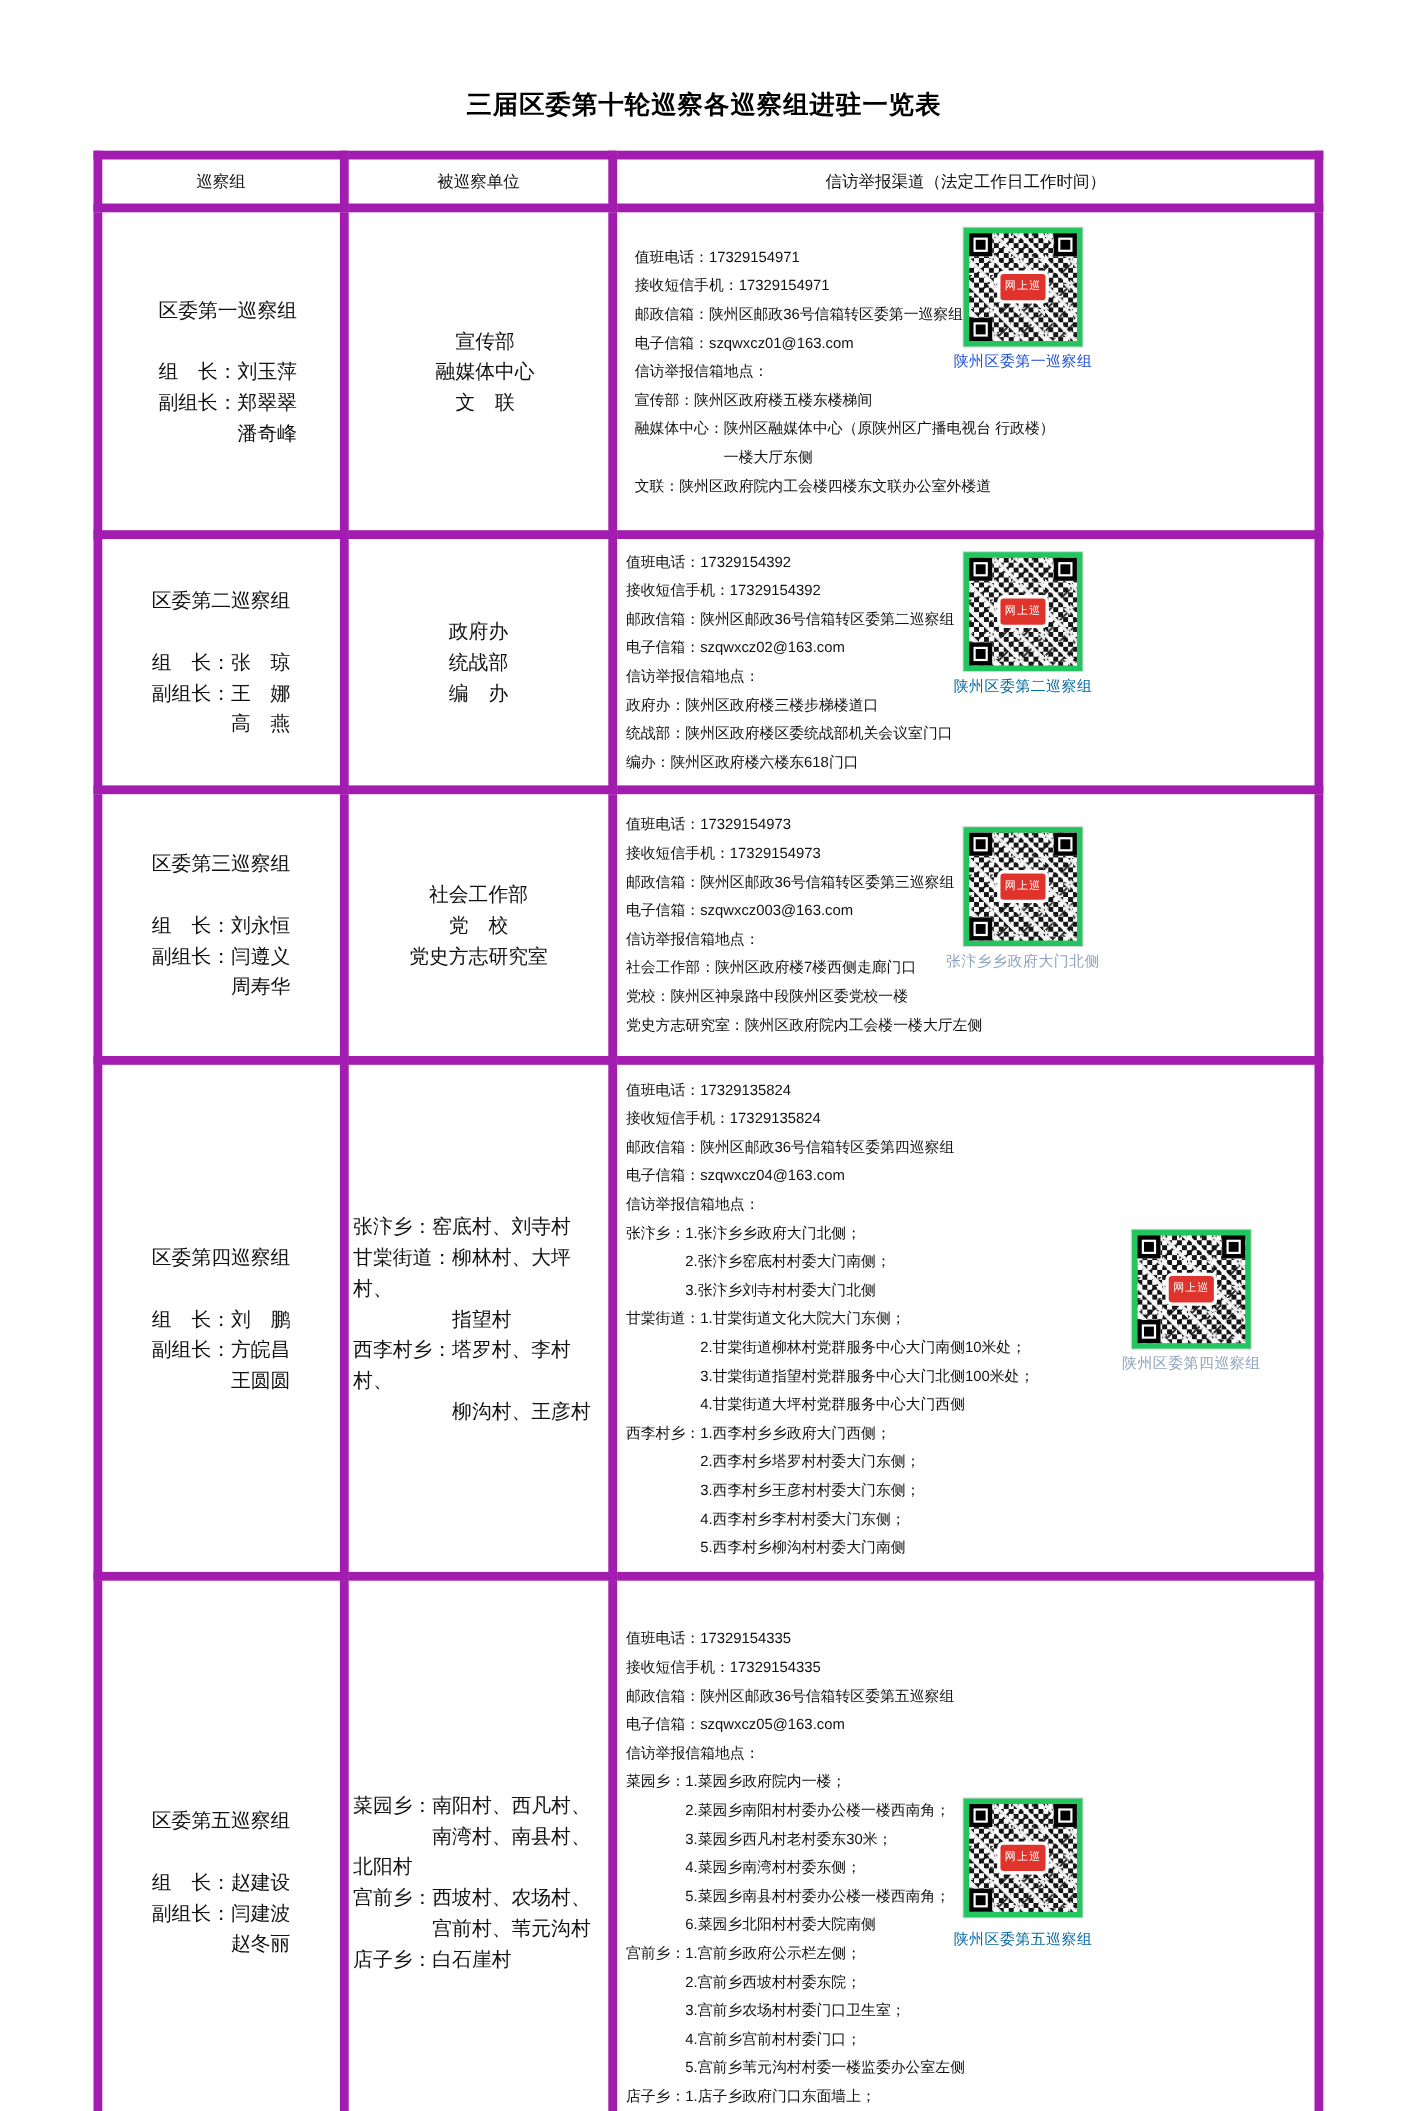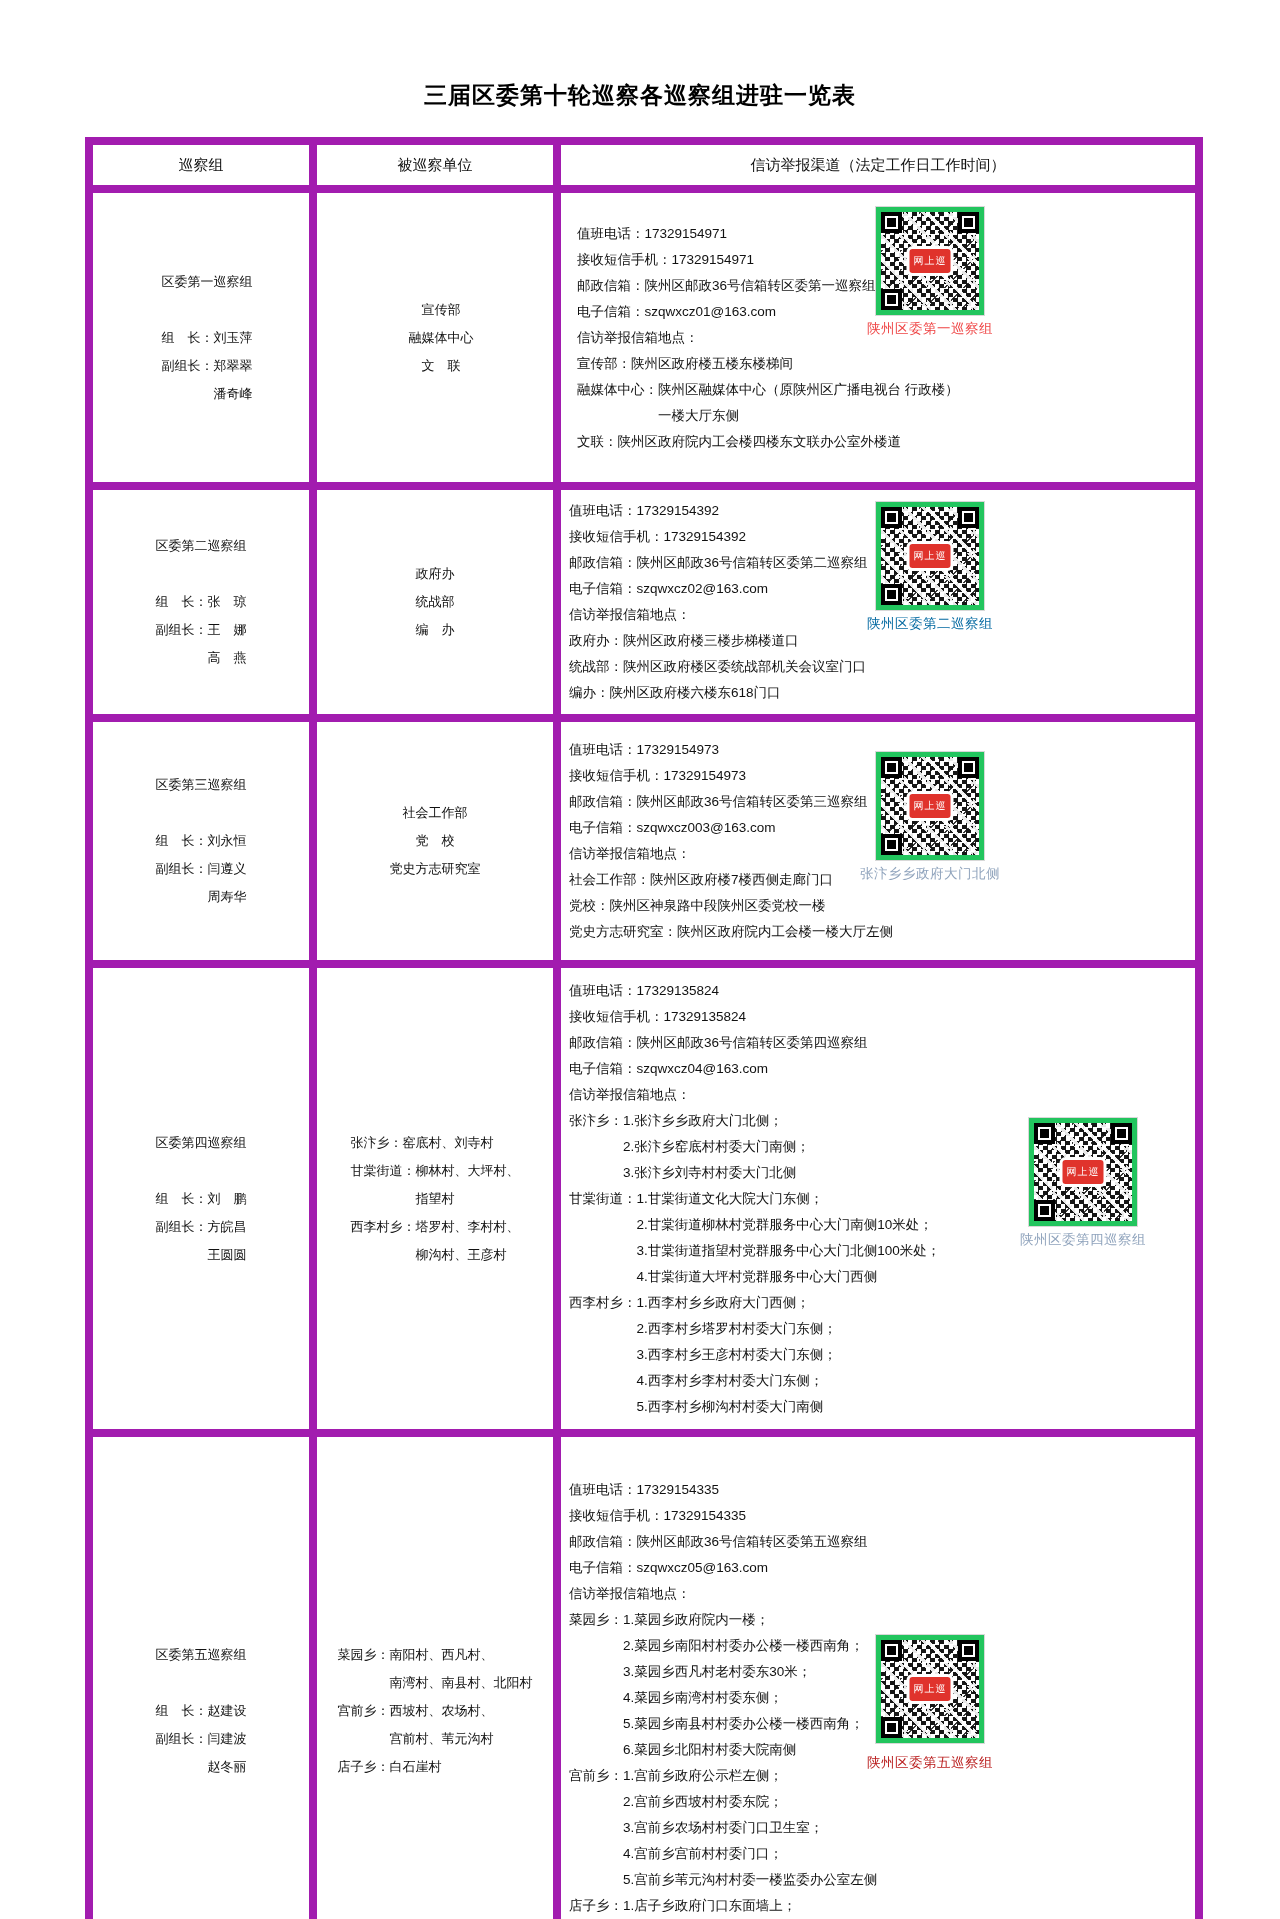--- a/index.html
+++ b/index.html
@@ -19,21 +19,21 @@
   table.sheet col.c1{width:224px;}
   table.sheet col.c2{width:244px;}
   table.sheet col.c3{width:642px;}
   table.sheet th,table.sheet td{
     border:8px solid #a21caf;vertical-align:middle;
   }
   table.sheet th{
     height:36px;font-weight:normal;font-size:15px;text-align:center;padding:2px;
   }
   .pre{white-space:pre-line;}
-  td.group-cell,td.units-cell{text-align:center;font-size:13px;line-height:28px;padding:6px 4px;}
+  td.group-cell,td.units-cell{text-align:center;font-size:18px;line-height:28px;padding:6px 4px;}
   td.channel-cell{
     position:relative;vertical-align:top;text-align:left;
     font-size:13.5px;line-height:26px;padding:8px 6px 8px 8px;
   }
   
   tbody tr:nth-child(1) td{height:273px;padding-left:16px;}
   tbody tr:nth-child(2) td{height:200px;}
   tbody tr:nth-child(3) td{height:222px;}
   tbody tr:nth-child(4) td{height:445px;}
   tbody tr:nth-child(5) td{height:532px;}
@@ -121,21 +121,21 @@
 　　　　　　一楼大厅东侧
 文联：陕州区政府院内工会楼四楼东文联办公室外楼道</div>
       <div class="qr-block">
         <div class="qr-code">
           <div class="qr-pattern"></div>
           <i class="finder tl"></i>
           <i class="finder tr"></i>
           <i class="finder bl"></i>
           <span class="qr-badge" style="background: rgb(224, 51, 44);">网上巡</span>
         </div>
-        <div class="qr-caption" style="color: #ef4444;">陕州区委第一巡察组</div>
+        <div class="qr-caption" style="color: #1d4ed8;">陕州区委第一巡察组</div>
       </div>
     </td>
   </tr>
 
   <tr>
     <td class="group-cell">
       <div class="pre group-text">区委第二巡察组
 
 组　长：张　琼
 副组长：王　娜
@@ -284,18 +284,18 @@
 店子乡：1.店子乡政府门口东面墙上；
 　　　　2.店子乡白石崖村委大门口</div>
       <div class="qr-block">
         <div class="qr-code">
           <div class="qr-pattern"></div>
           <i class="finder tl"></i>
           <i class="finder tr"></i>
           <i class="finder bl"></i>
           <span class="qr-badge" style="background: rgb(224, 51, 44);">网上巡</span>
         </div>
-        <div class="qr-caption" style="color: #b91c1c; margin-top: 11px;">陕州区委第五巡察组</div>
+        <div class="qr-caption" style="color: #0369a1; margin-top: 11px;">陕州区委第五巡察组</div>
       </div>
     </td>
   </tr>
 </tbody>
 </table>
 
 </body></html>

